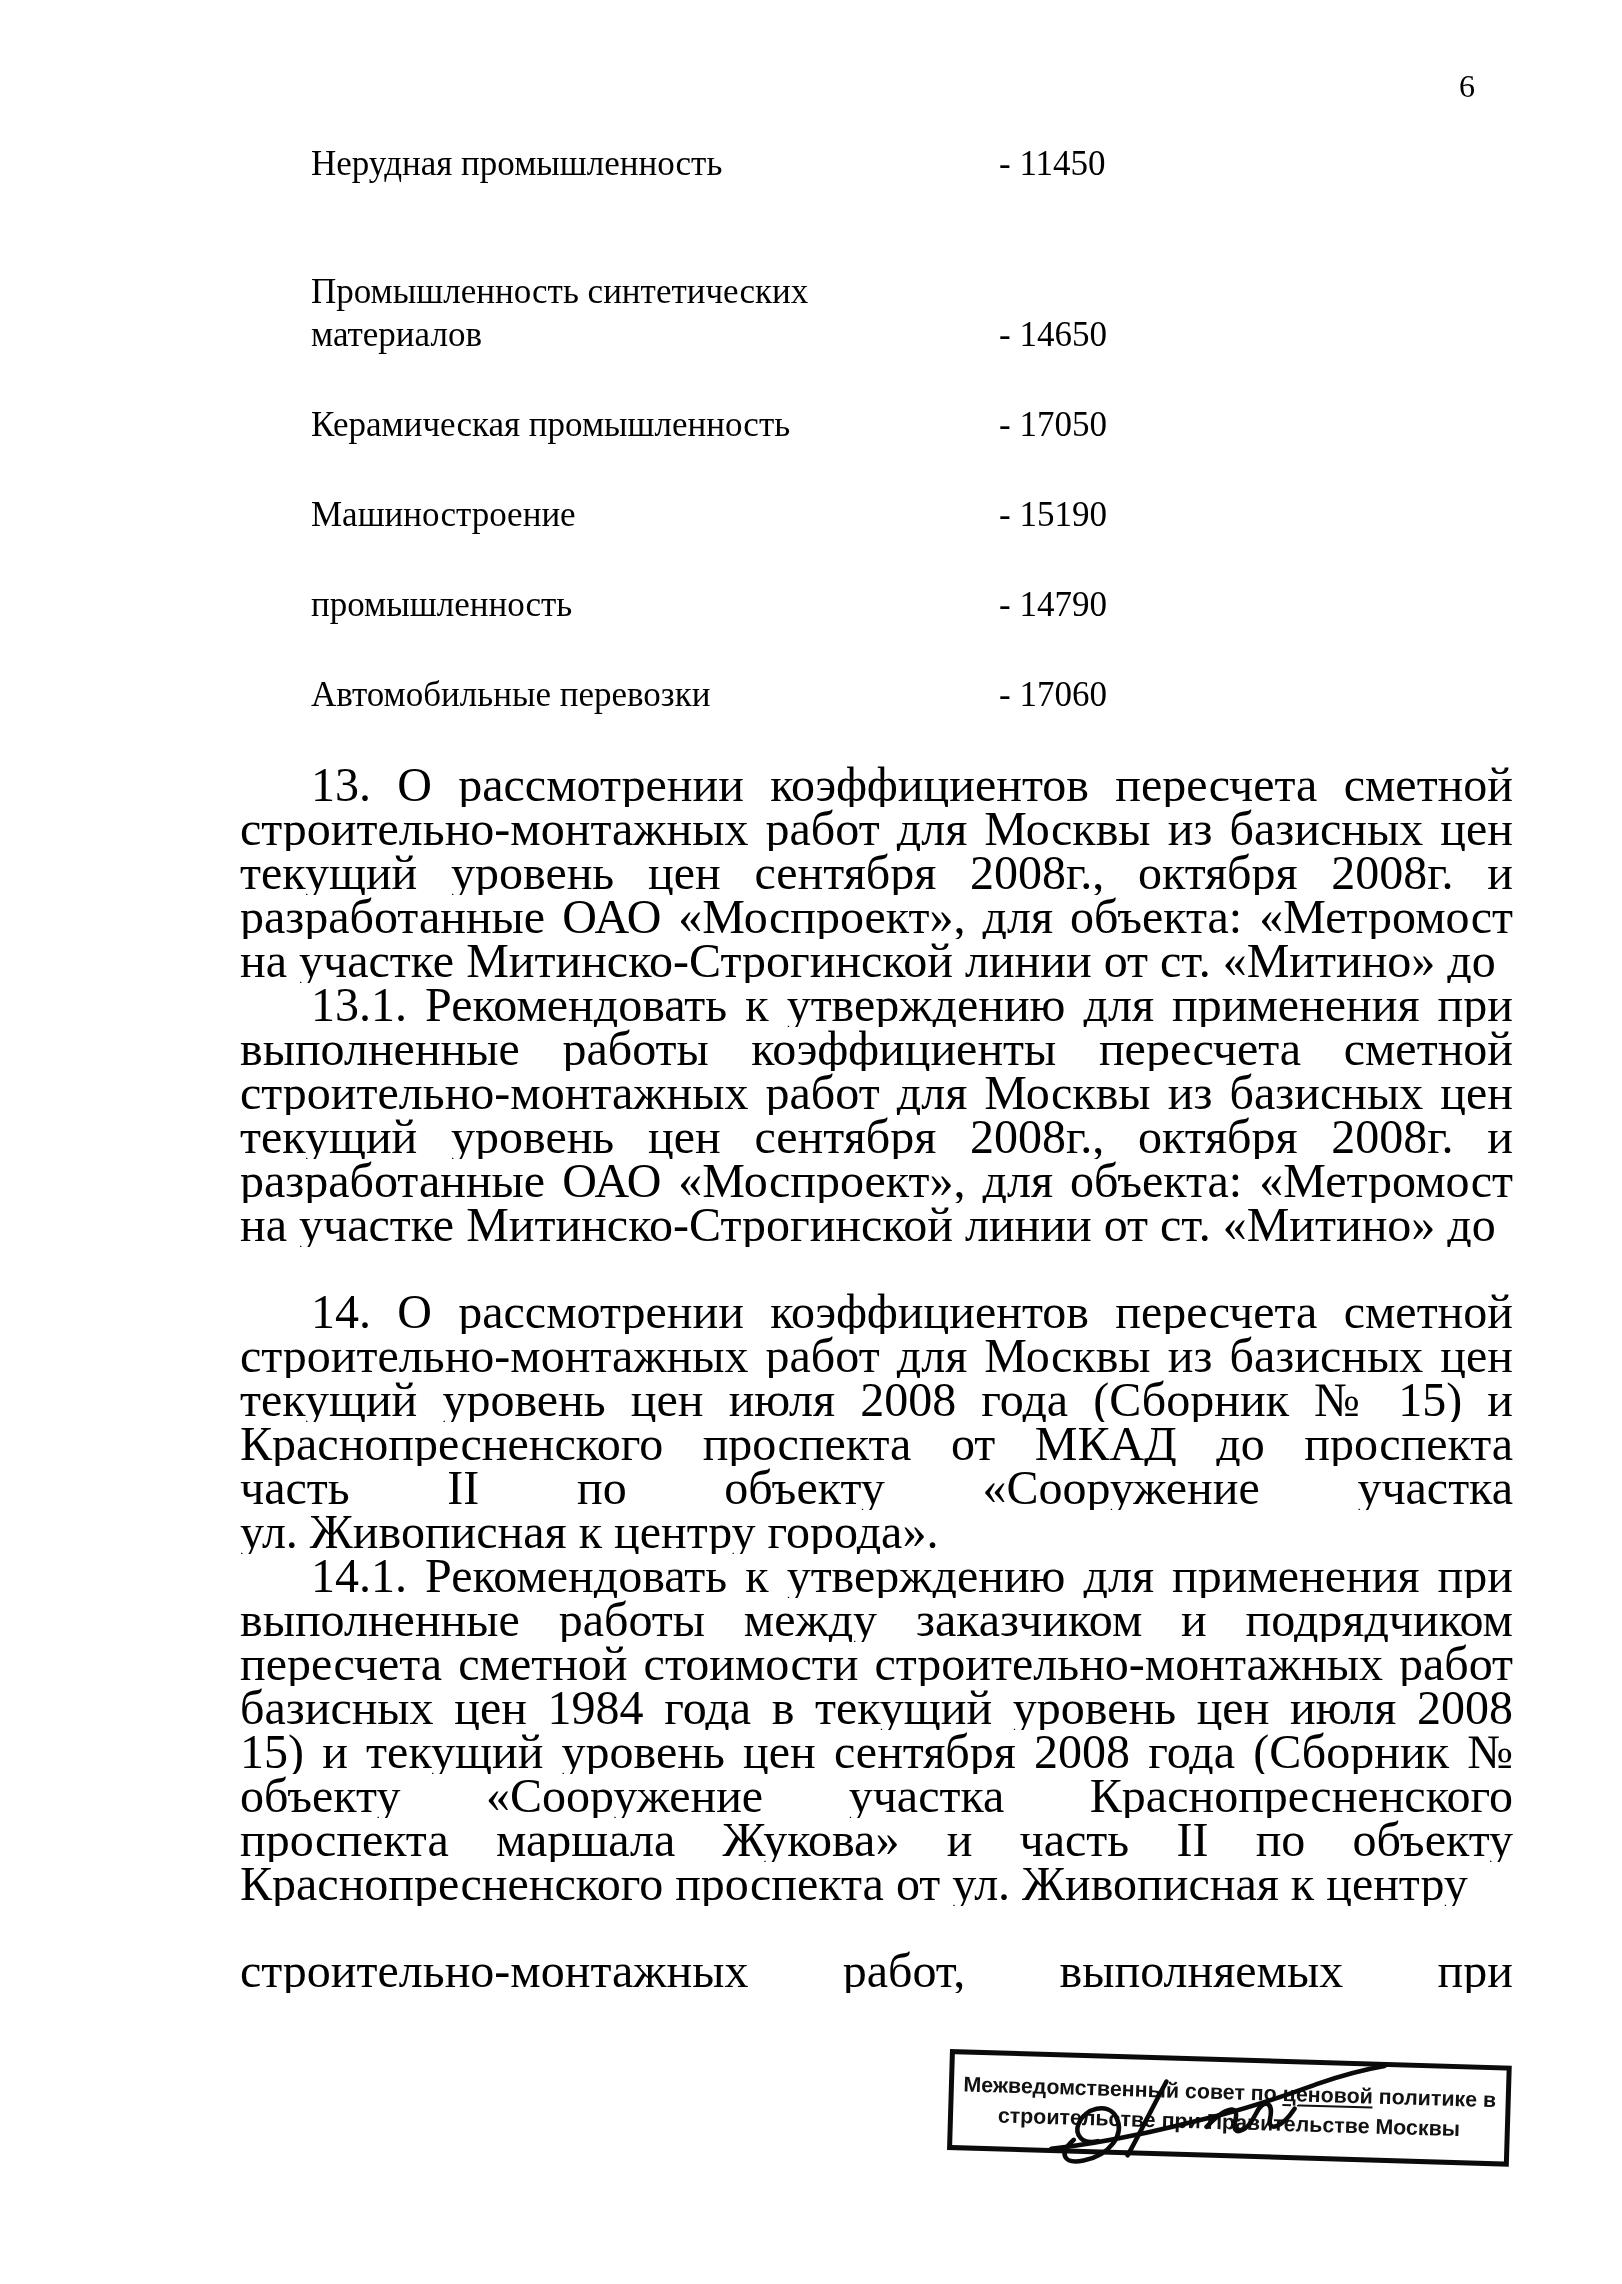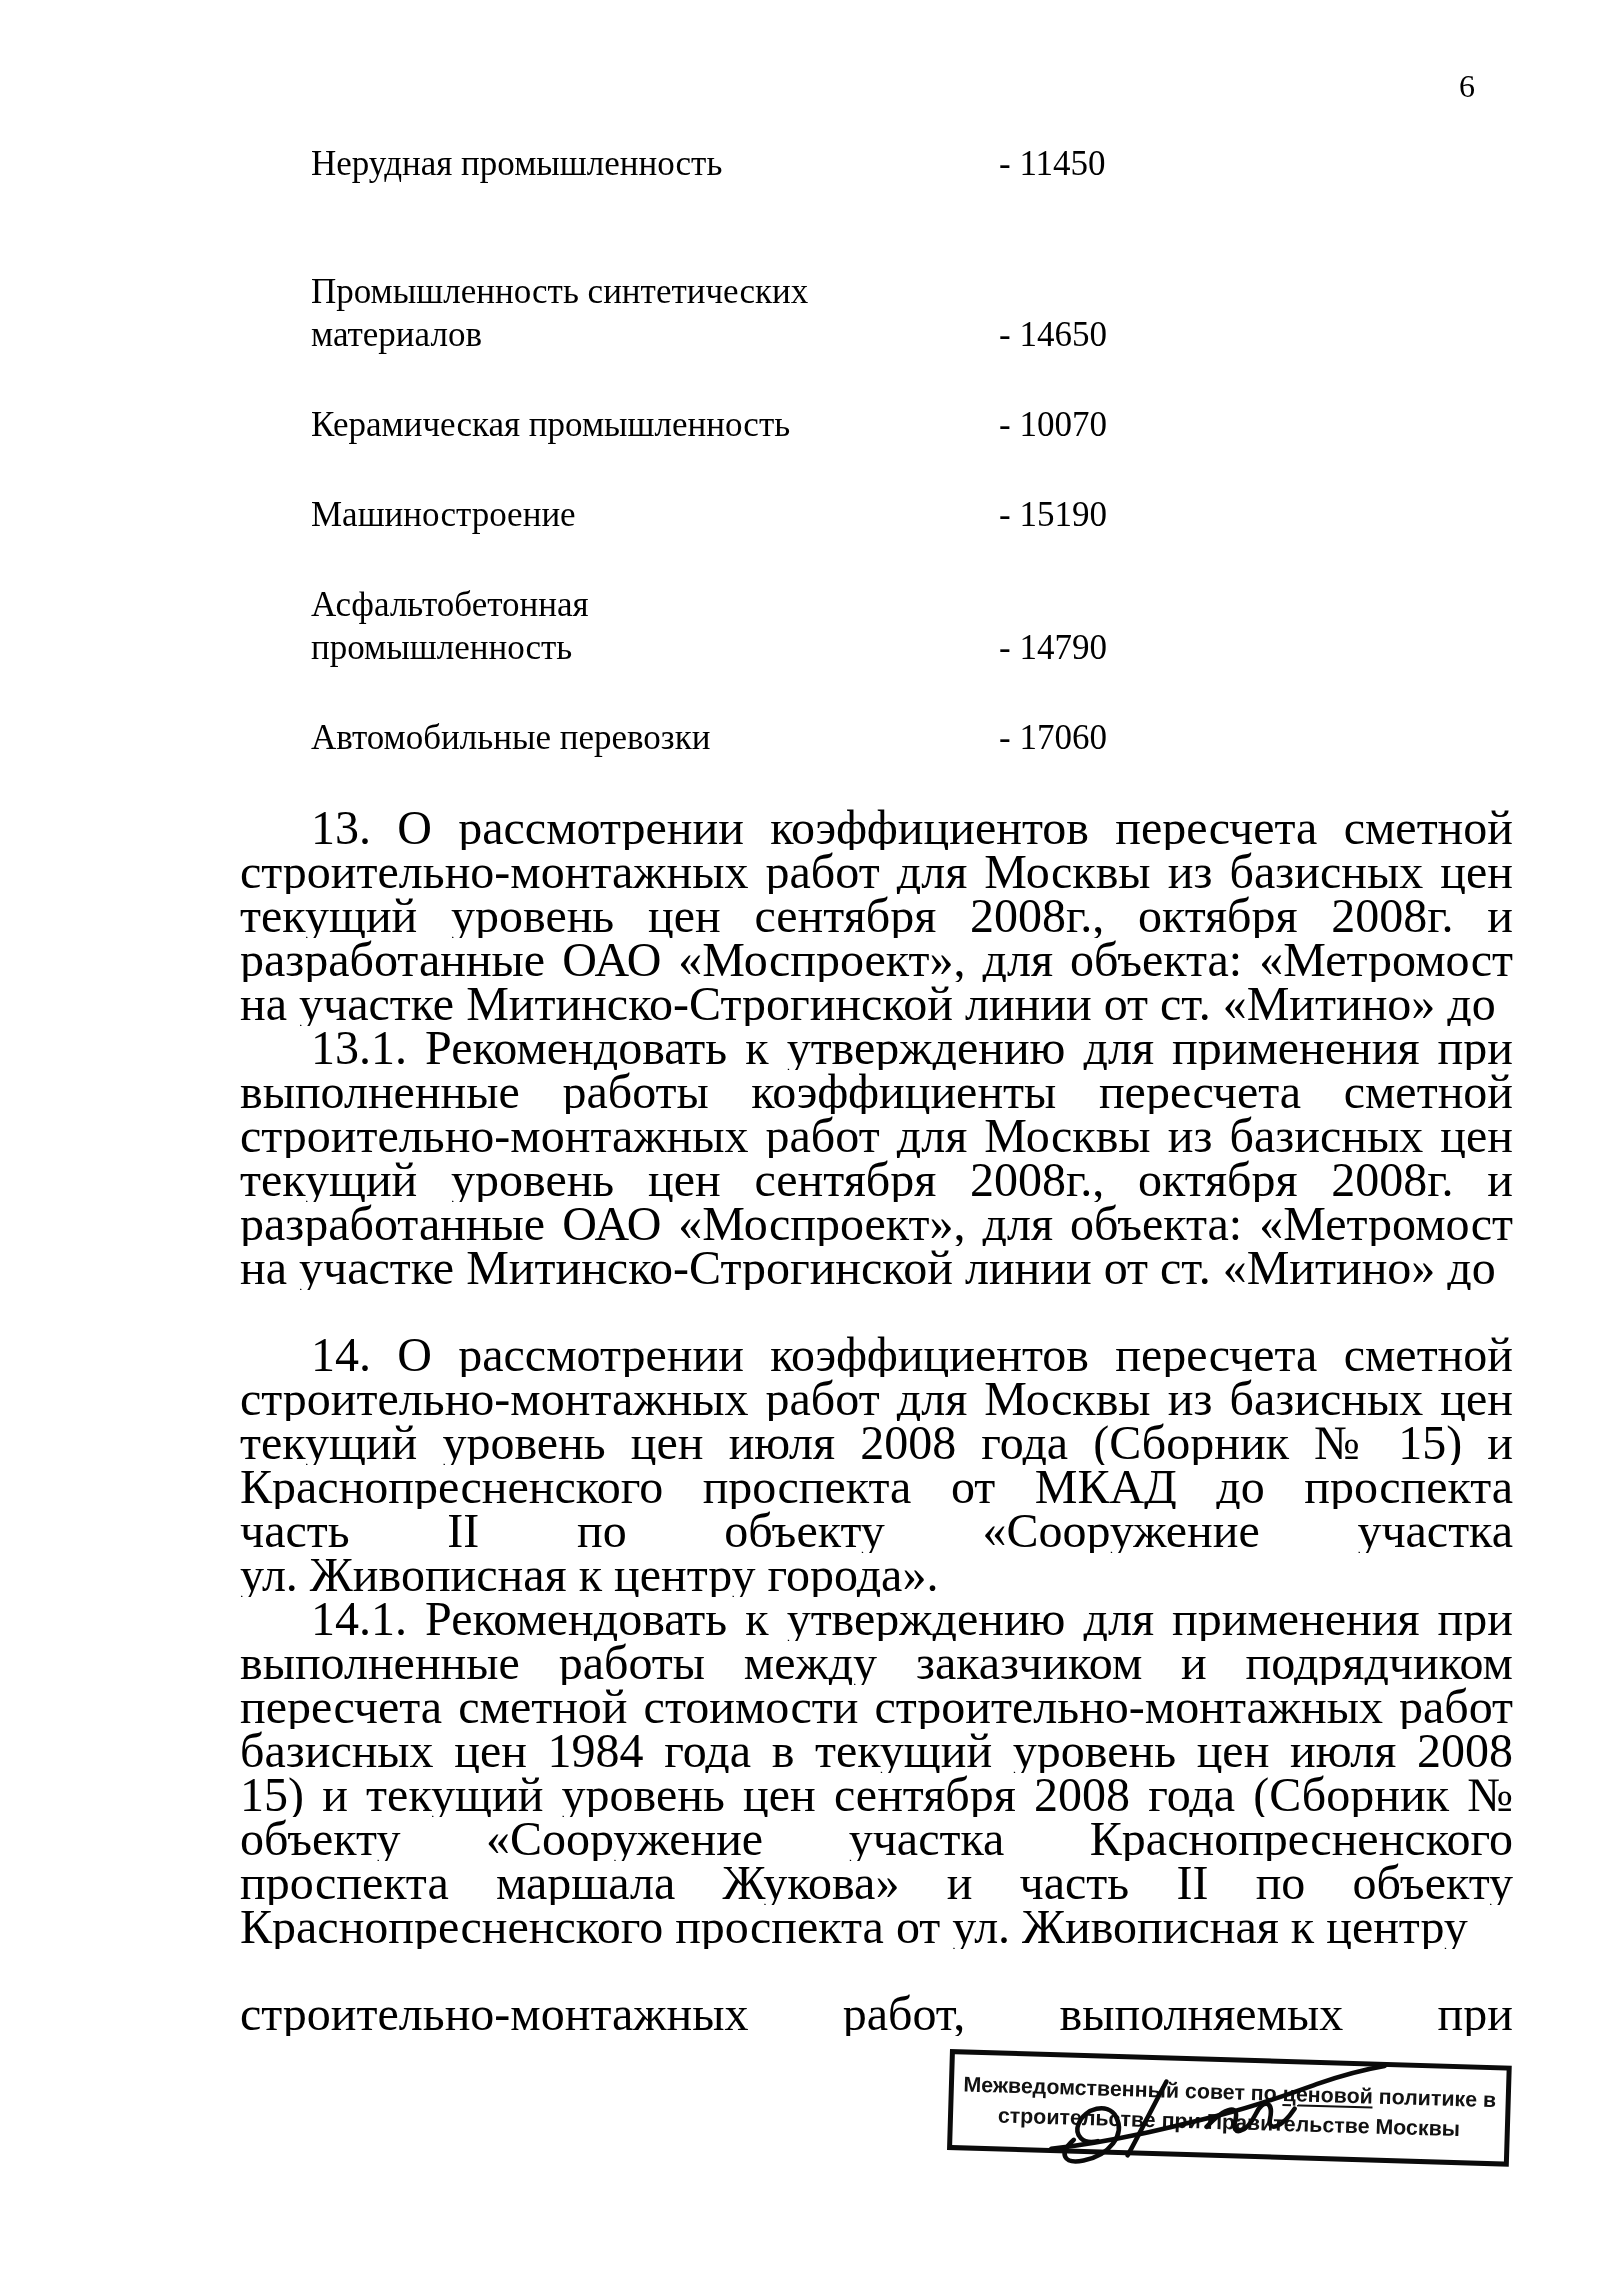--- a/index.html
+++ b/index.html
@@ -119,33 +119,30 @@
           <span>Промышленность синтетических</span>
         </div>
         <div class="row">
           <span>материалов</span>
           <span class="val">- 14650</span>
         </div>
       </div>
       <div class="item">
         <div class="row">
           <span>Керамическая промышленность</span>
-          <span class="val">- 10070</span>
+          <span class="val">- 17050</span>
         </div>
       </div>
       <div class="item">
         <div class="row">
           <span>Машиностроение</span>
           <span class="val">- 15190</span>
         </div>
       </div>
       <div class="item">
-        <div class="row">
-          <span>Асфальтобетонная</span>
-        </div>
         <div class="row">
           <span>промышленность</span>
           <span class="val">- 14790</span>
         </div>
       </div>
       <div class="item">
         <div class="row">
           <span>Автомобильные перевозки</span>
           <span class="val">- 17060</span>
         </div>

